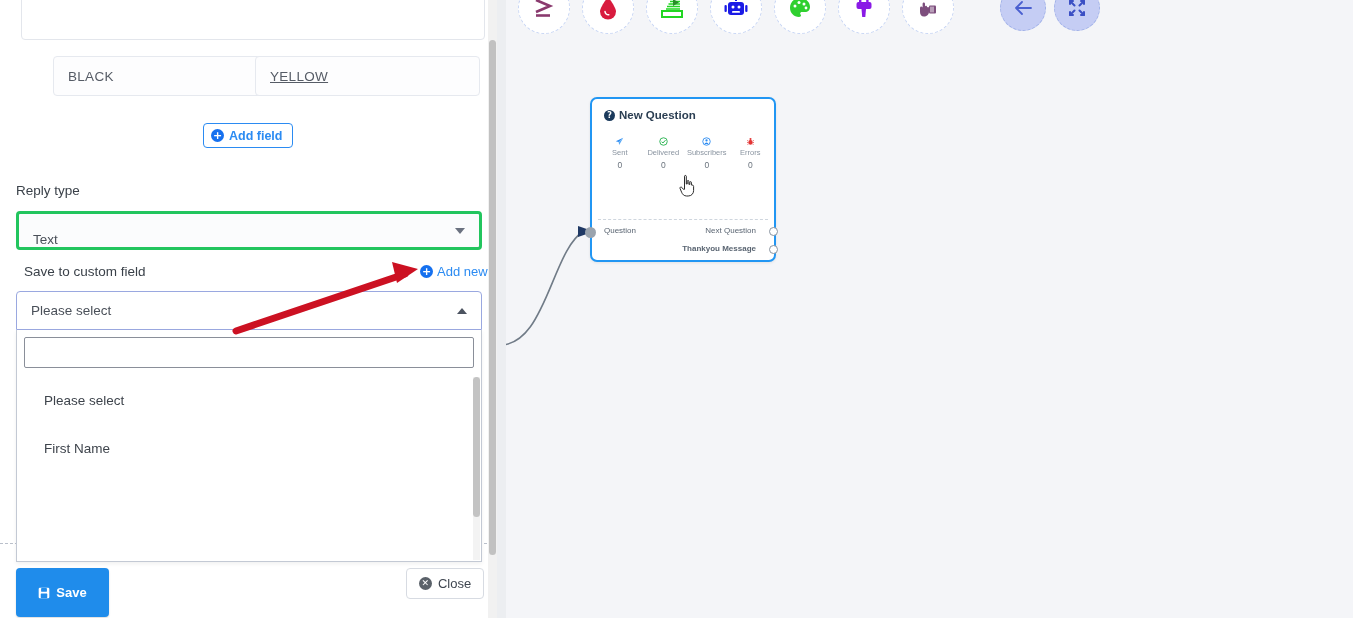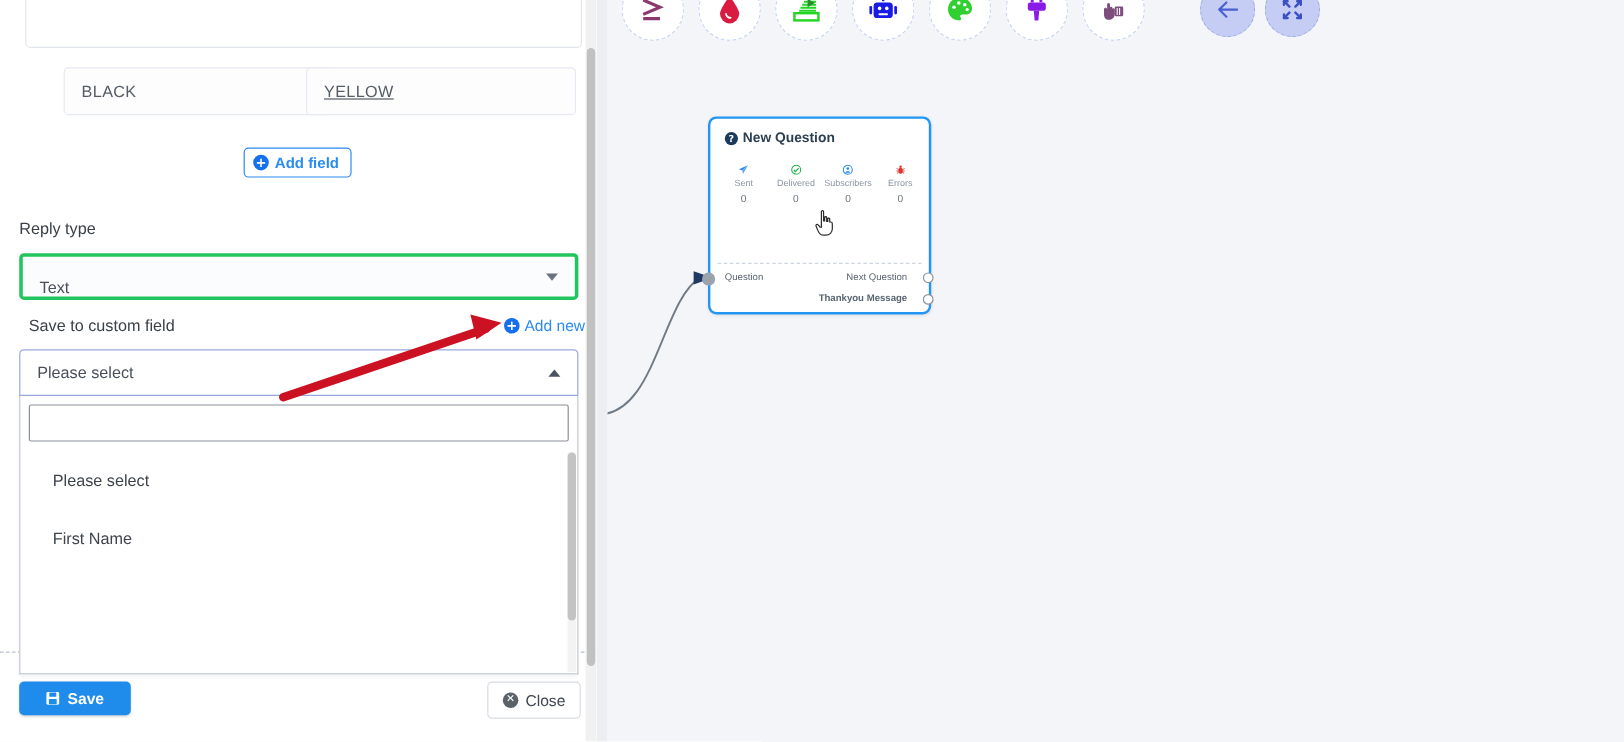--- a/index.html
+++ b/index.html
@@ -166,21 +166,21 @@
   }
 
   
   .dashed-rule {
     position: absolute; left: 0; top: 543px; width: 497px;
     border-top: 1px dashed #b9bfca;
   }
 
   #save-button {
     position: absolute; left: 16px; top: 568px;
-    width: 93px; height: 28px;
+    width: 93px; height: 49px;
     background: #1f8ceb; border: none; border-radius: 4px;
     color: #ffffff; font-size: 13px; font-weight: bold;
     display: flex; align-items: center; justify-content: center; gap: 6px;
     cursor: pointer;
     box-shadow: 0 1px 2px rgba(0,0,0,.15);
     font-family: "Liberation Sans", sans-serif;
   }
   #close-button {
     position: absolute; left: 406px; top: 568px;
     width: 78px; height: 31px;

